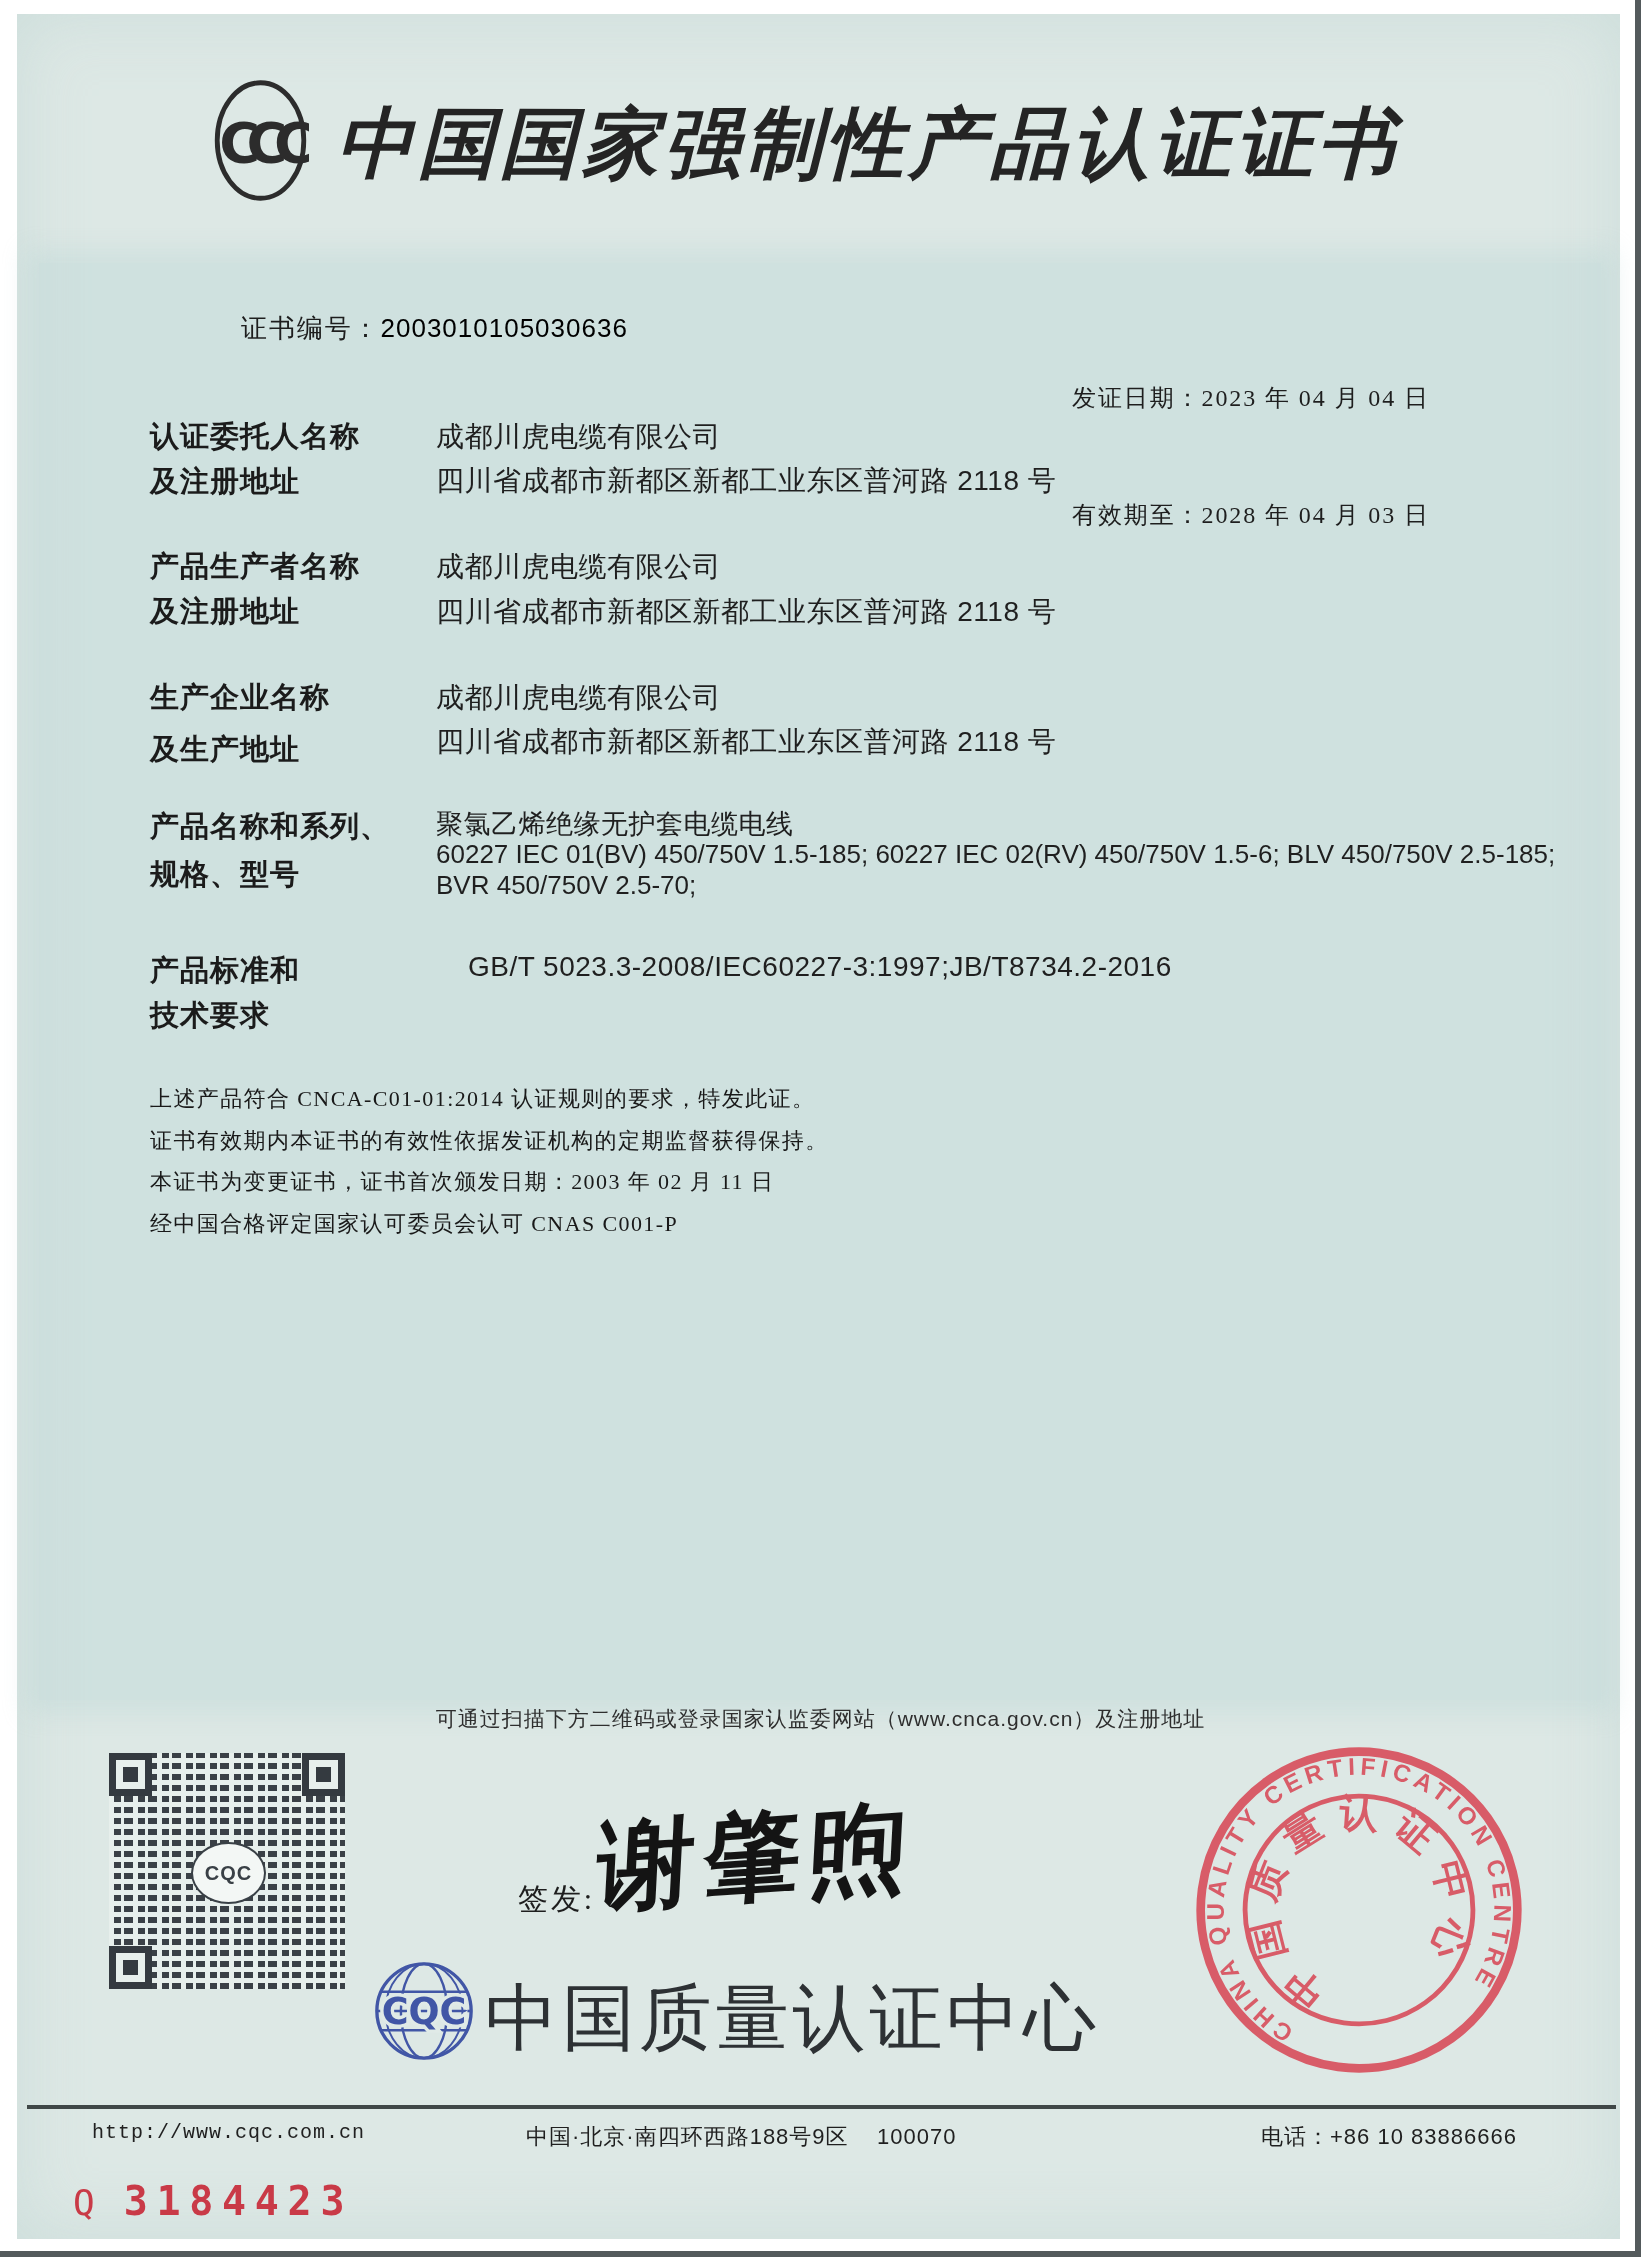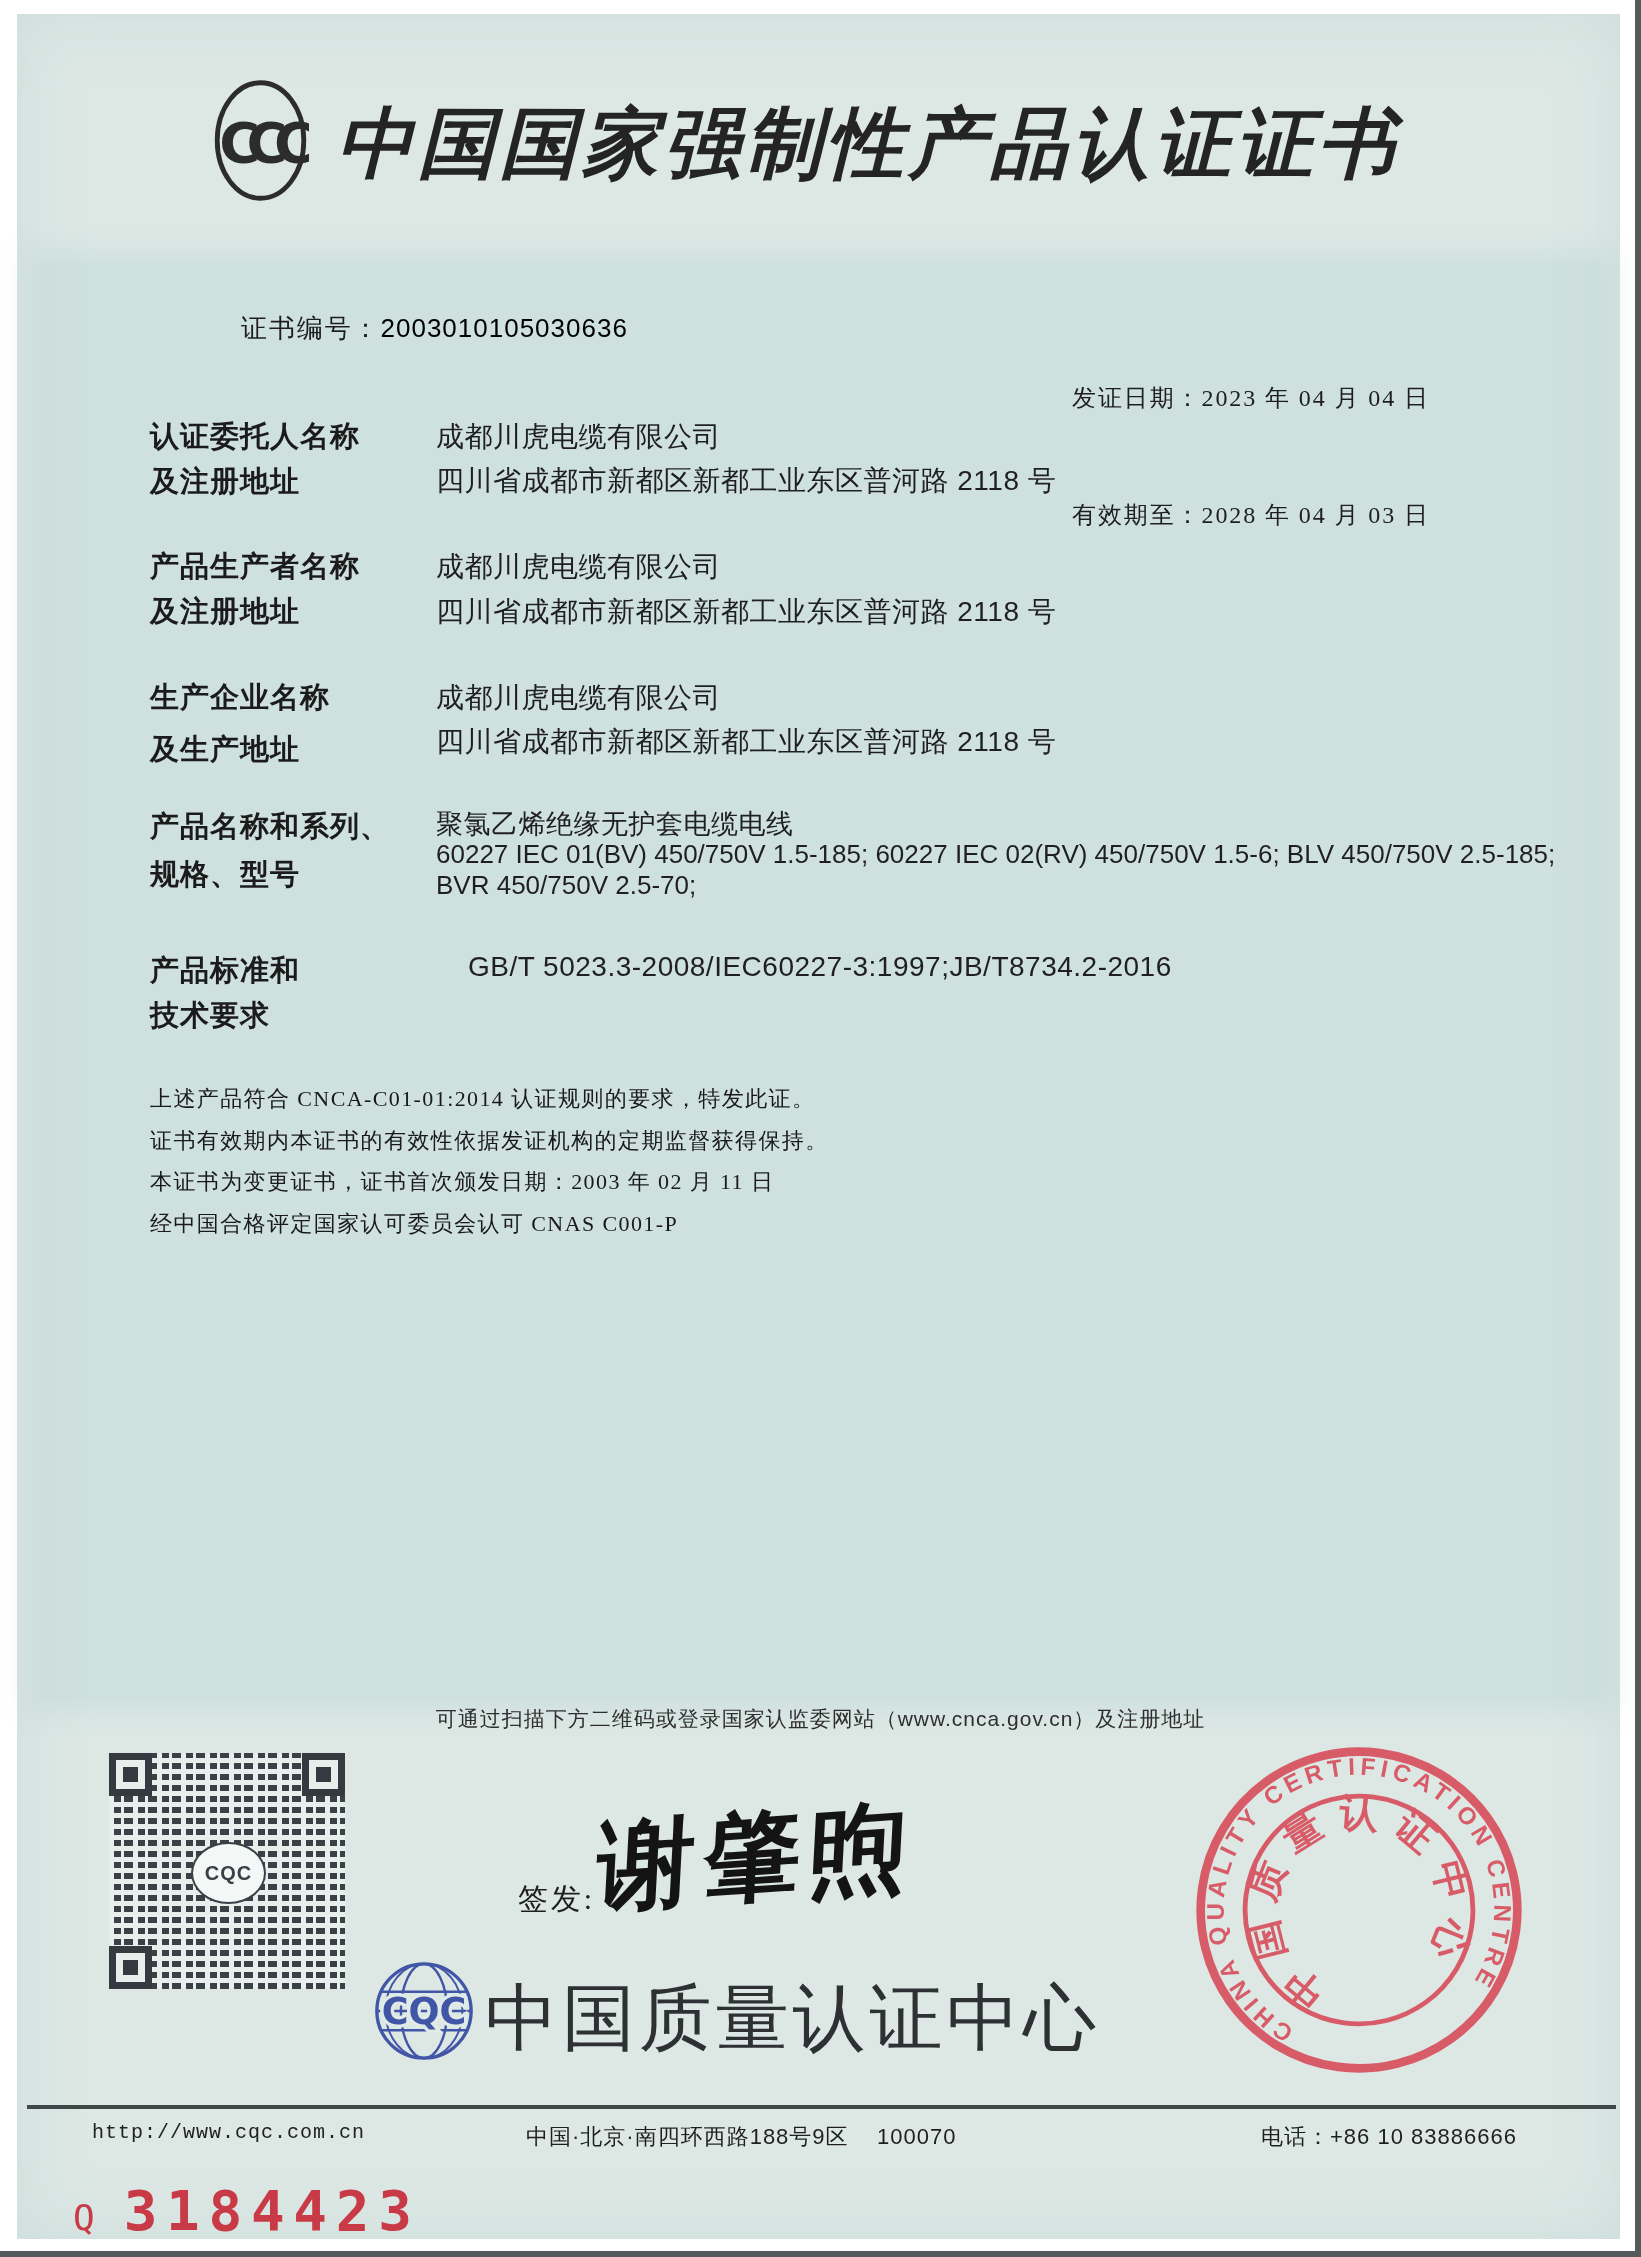--- a/index.html
+++ b/index.html
@@ -54,21 +54,21 @@
   .stamp{left:1192px;top:1743px;width:334px;height:334px;opacity:.93;}
 
   .rule{left:27px;top:2105px;width:1589px;height:3.9px;background:#3f4747;}
   .website{left:44px;top:2121px;font-size:20px;letter-spacing:1px;color:#212121;
            font-family:"Liberation Mono","DejaVu Sans Mono",monospace;margin-left:48px;}
   .address{left:526px;top:2122px;font-size:22px;color:#1f1f1f;white-space:pre;letter-spacing:1px;}
   .phone{left:1261px;top:2122px;font-size:22px;color:#1f1f1f;letter-spacing:1px;}
 
   .serial{left:73px;top:2178px;color:#c93a47;font-family:"DejaVu Sans Mono","Liberation Mono",monospace;}
   .serial .q{font-size:36px;margin-right:29px;vertical-align:baseline;}
-  .serial .n{font-size:56px;font-weight:600;letter-spacing:8.7px;vertical-align:baseline;}
+  .serial .n{font-size:40px;font-weight:600;letter-spacing:8.7px;vertical-align:baseline;}
 </style>
 </head>
 <body>
 
 <div class="page">
   <div class="paper"></div>
   <div class="panel"></div>
 
   <svg class="abs" style="left:212px;top:77px;" width="97" height="127" viewBox="0 0 100 132">
     <ellipse cx="50" cy="66" rx="45" ry="60" fill="none" stroke="#2c2c2c" stroke-width="5"></ellipse>

